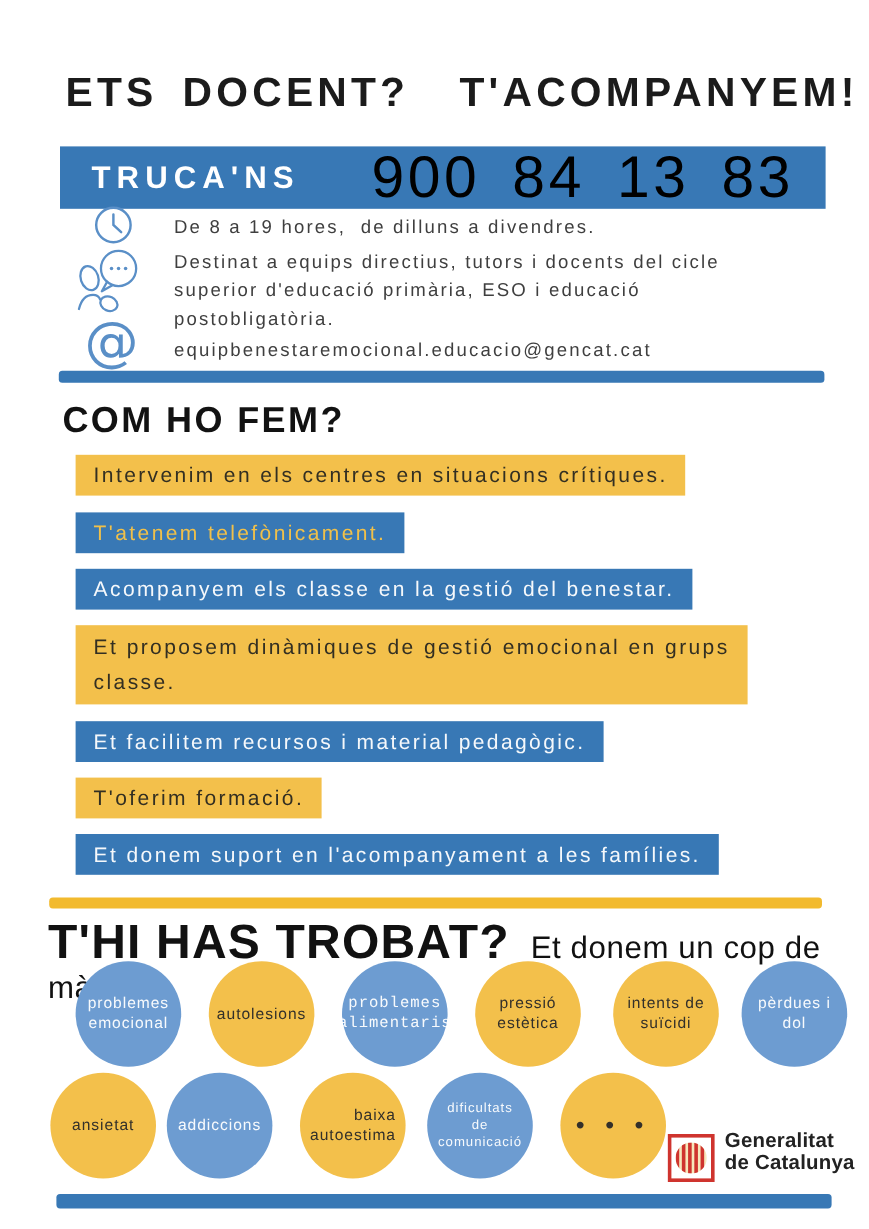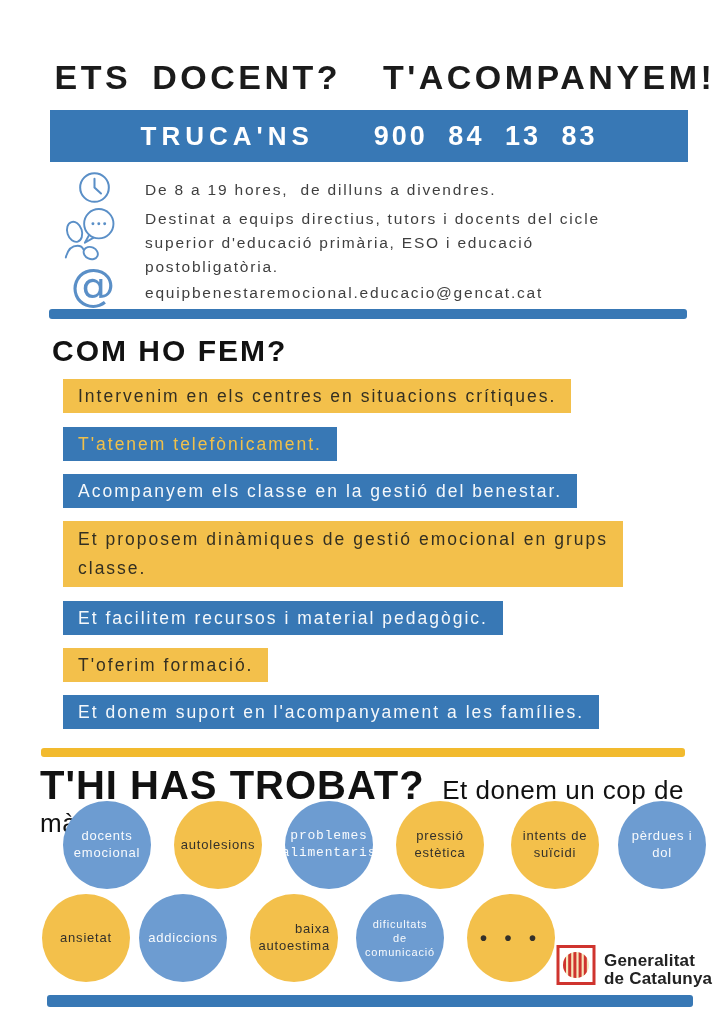--- a/index.html
+++ b/index.html
@@ -21,38 +21,38 @@
     font-size: 34px;
     font-weight: 700;
     letter-spacing: 3.5px;
     word-spacing: 8px;
     color: #1b1b1b;
     white-space: pre-wrap;
     margin-left: 46px;
   }
   .banner {
     position: absolute;
-    left: 50px; top: 110px;
+    left: 50px; top: 122px;
     width: 638px; height: 52px;
     background: #3878b5;
     display: flex;
     align-items: center;
     justify-content: center;
     gap: 60px;
   }
   .banner .call-label {
     color: #ffffff;
     font-size: 26px;
     font-weight: 700;
     letter-spacing: 5px;
   }
   .banner .phone {
-    color: #ffffff;
-    font-size: 27px;
-    font-weight: 700;
+    color: #000000;
+    font-size: 49px;
+    font-weight: 400;
     letter-spacing: 3px;
     word-spacing: 10px;
   }
 
   
   .icon-wrap { position: absolute; color: #5a8fc7; }
   .icon-clock  { left: 76px; top: 169px; width: 37px; height: 37px; }
   .icon-people { left: 57px; top: 203px; width: 66px; height: 62px; }
   .icon-at     { left: 70px; top: 262px; width: 46px; height: 46px;
                  font-size: 45px; line-height: 46px; text-align: center;
@@ -130,21 +130,21 @@
   .c4  { left: 396px; top: 801px; }
   .c5  { left: 511px; top: 801px; }
   .c6  { left: 618px; top: 801px; }
   .c7  { left: 42px;  top: 894px; text-align: right; }
   .c8  { left: 139px; top: 894px; }
   .c9  { left: 250px; top: 894px; text-align: right; }
   .c10 { left: 356px; top: 894px; font-size: 11px; }
   .c11 { left: 467px; top: 894px; font-size: 20px; font-weight: 700; letter-spacing: 6px; color: #1c1c1c; }
 
   
-  .logo { position: absolute; left: 556px; top: 942px; display: flex; align-items: flex-end; }
+  .logo { position: absolute; left: 556px; top: 942px; display: flex; align-items: flex-start; }
   .logo-symbol { width: 40px; height: 46px; }
   .logo-text {
     margin-left: 8px;
     font-size: 17px;
     line-height: 18px;
     font-weight: 700;
     color: #222222;
     letter-spacing: 0.2px;
   }
 </style>
@@ -199,21 +199,21 @@
     <div class="bar blue bar-7">Et donem suport en l'acompanyament a les famílies.</div>
   </div>
 
   <div class="divider divider-yellow"></div>
 
   <div class="found-heading">
     <span class="main">T'HI HAS TROBAT?</span>
     <span class="sub">Et donem un cop de mà...</span>
   </div>
 
-  <div class="circle blue   c1">docents emocional</div>
+  <div class="circle blue   c1">problemes emocional</div>
   <div class="circle yellow c2">autolesions</div>
   <div class="circle blue   c3">problemes alimentaris</div>
   <div class="circle yellow c4">pressió estètica</div>
   <div class="circle yellow c5">intents de suïcidi</div>
   <div class="circle blue   c6">pèrdues i dol</div>
   <div class="circle yellow c7">ansietat</div>
   <div class="circle blue   c8">addiccions</div>
   <div class="circle yellow c9">baixa autoestima</div>
   <div class="circle blue   c10">dificultats de comunicació</div>
   <div class="circle yellow c11">• • •</div>

